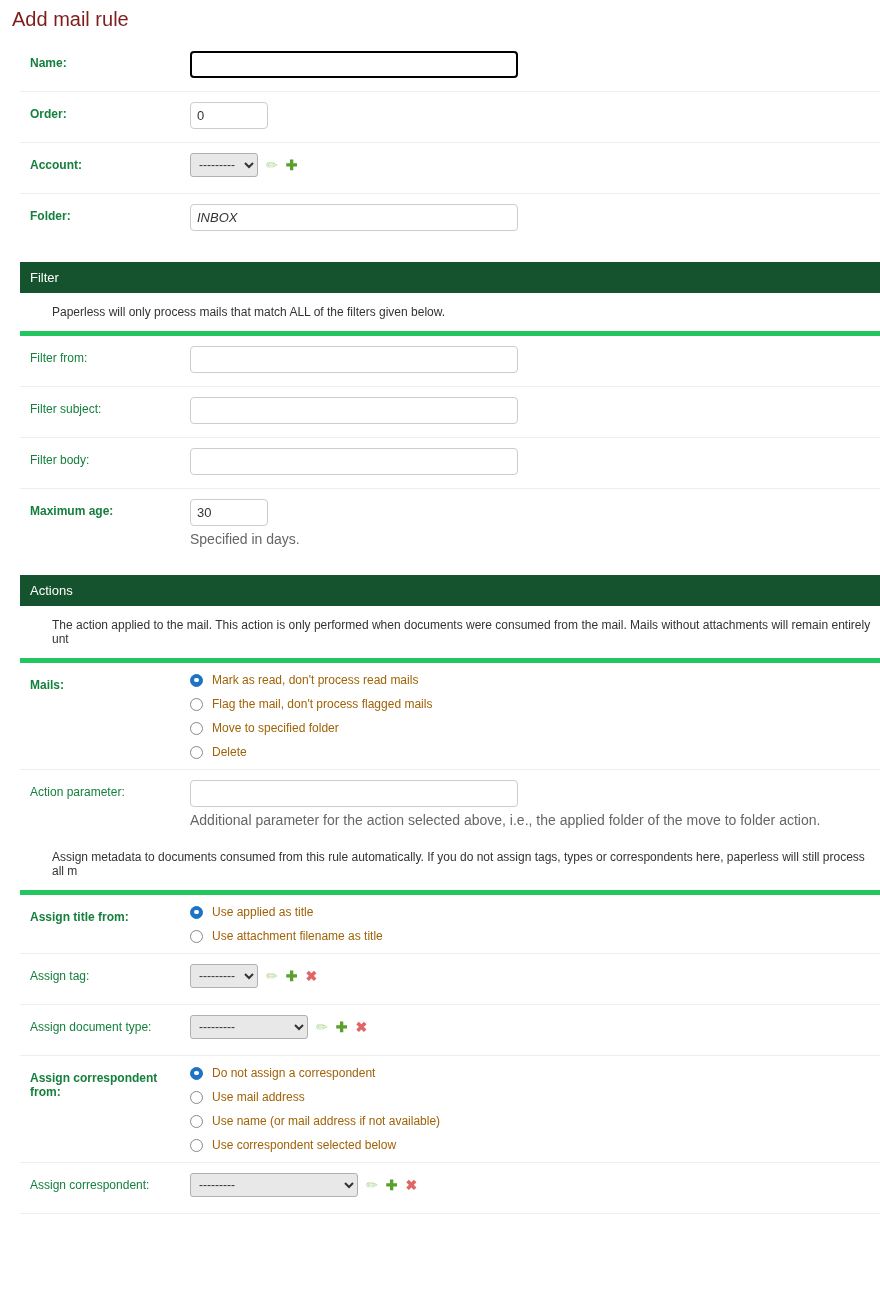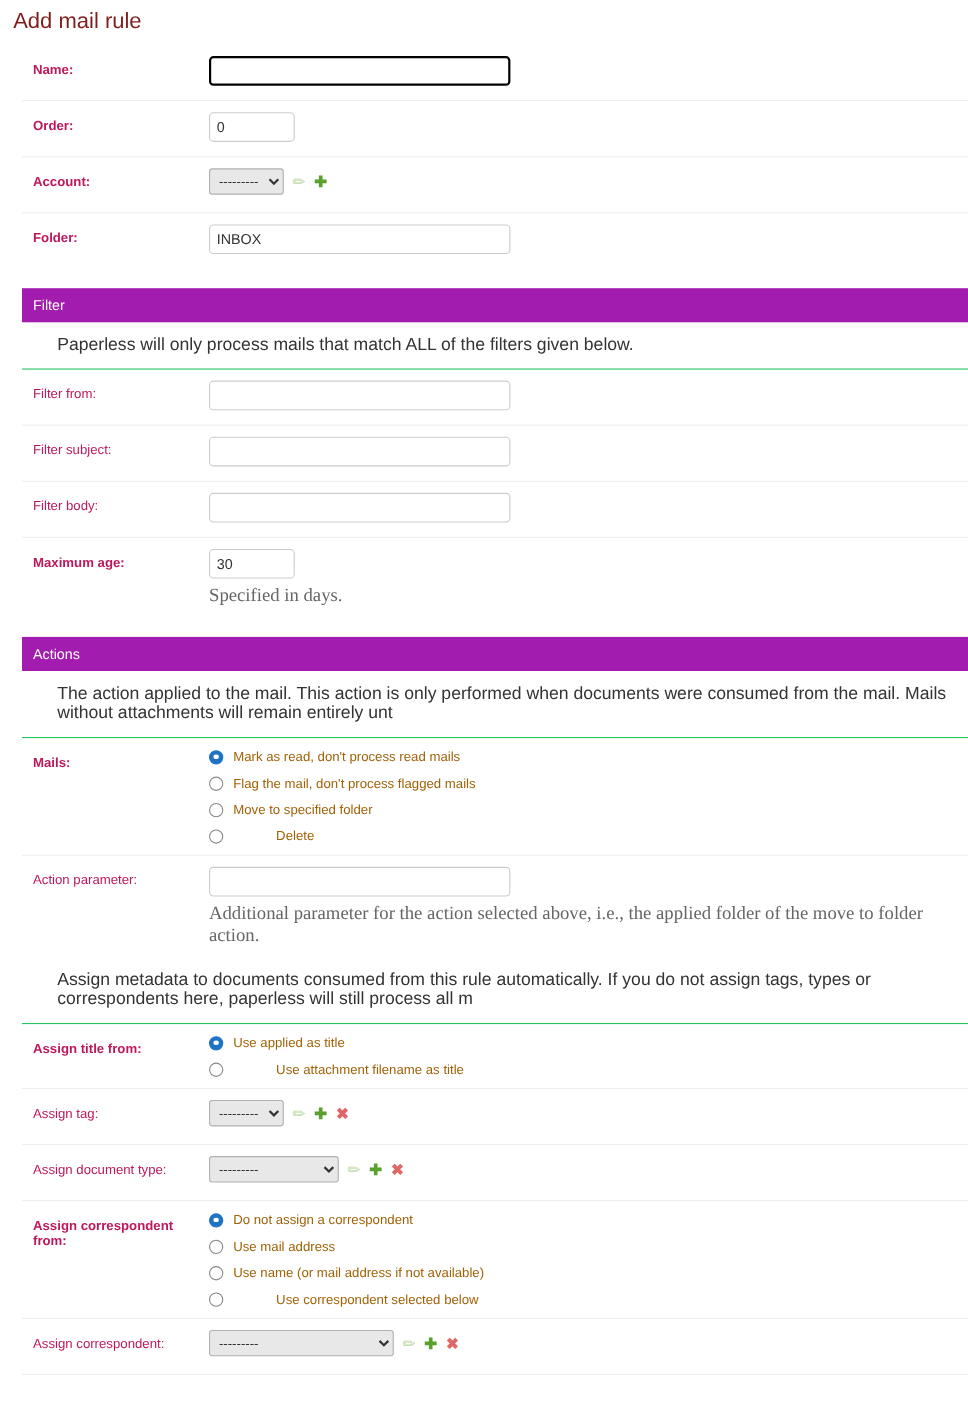--- a/index.html
+++ b/index.html
@@ -33,86 +33,85 @@
     margin-left: 20px;
     min-height: 30px;
   }
   .form-row.no-border { border-bottom: none; }
   .row-label {
     width: 168px;
     min-width: 168px;
     padding-left: 10px;
     padding-top: 5px;
     font-size: 12px;
-    color: #be185d;
+    color: #15803d;
     box-sizing: border-box;
   }
   .row-label.bold { font-weight: bold; }
   .row-field {
     flex: 1;
     padding-left: 2px;
   }
   input[type="text"] {
     font-family: "Liberation Sans", sans-serif;
     font-size: 13px;
     color: #333333;
     border: 1px solid #cccccc;
     border-radius: 4px;
     padding: 5px 6px;
     box-sizing: border-box;
     height: 27px;
     background: #ffffff;
   }
-  input.wide { width: 274px; }
+  input.wide { width: 328px; font-style: italic; }
   input.narrow { width: 78px; }
   input.focused {
     border: 2px solid #000000;
     outline: none;
   }
   select {
     font-family: "Liberation Sans", sans-serif;
     font-size: 12px;
     border: 1px solid #b0b0b0;
     border-radius: 3px;
     background: #e8e8e8;
     padding: 2px 4px;
     height: 24px;
     color: #333333;
   }
   select.sm { width: 68px; }
   select.md { width: 118px; }
   select.lg { width: 168px; }
   .help-text {
-    font-size: 17px;
+    font-size: 14px;
     color: #666666;
     padding-top: 5px;
-    font-family: Liberation Serif, serif;
   }
   
   .section-header {
-    background: #a21caf;
+    background: #14532d;
     color: #ffffff;
     font-size: 13px;
     padding: 8px 10px 8px 10px;
     margin: 18px 0 0 20px;
   }
   .section-desc {
-    font-size: 16px;
+    font-size: 12px;
     color: #333333;
     padding: 12px 0 12px 32px;
-    border-bottom: 1px solid #22c55e;
+    border-bottom: 5px solid #22c55e;
     margin-left: 20px;
   }
   
   .radio-row {
     display: flex;
     align-items: center;
     margin-bottom: 10px;
   }
-  .radio-row:last-child { margin-bottom: 0; gap: 39px; }
+  .radio-row:last-child { margin-bottom: 0; }
   .radio {
     width: 13px;
     height: 13px;
     border-radius: 50%;
     border: 1px solid #888888;
     background: #ffffff;
     box-sizing: border-box;
     margin-right: 9px;
     position: relative;
     flex: none;

